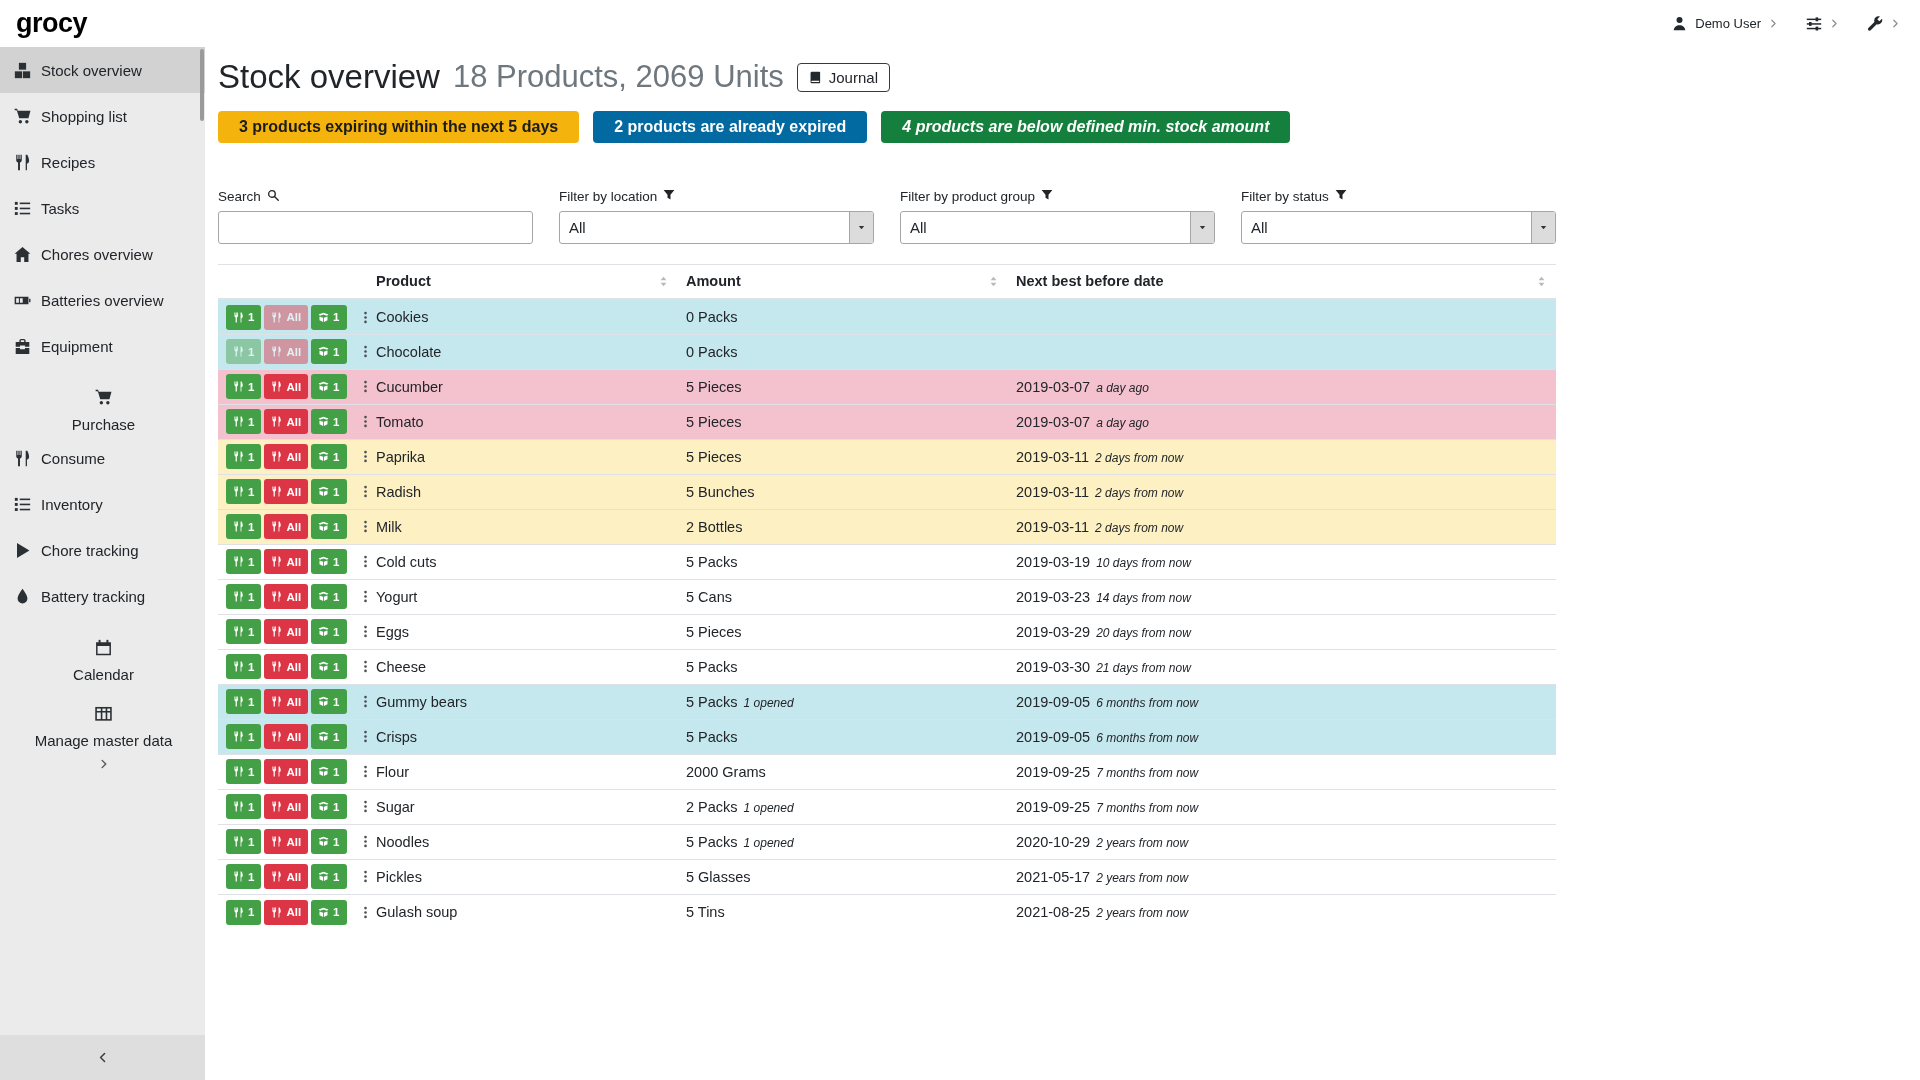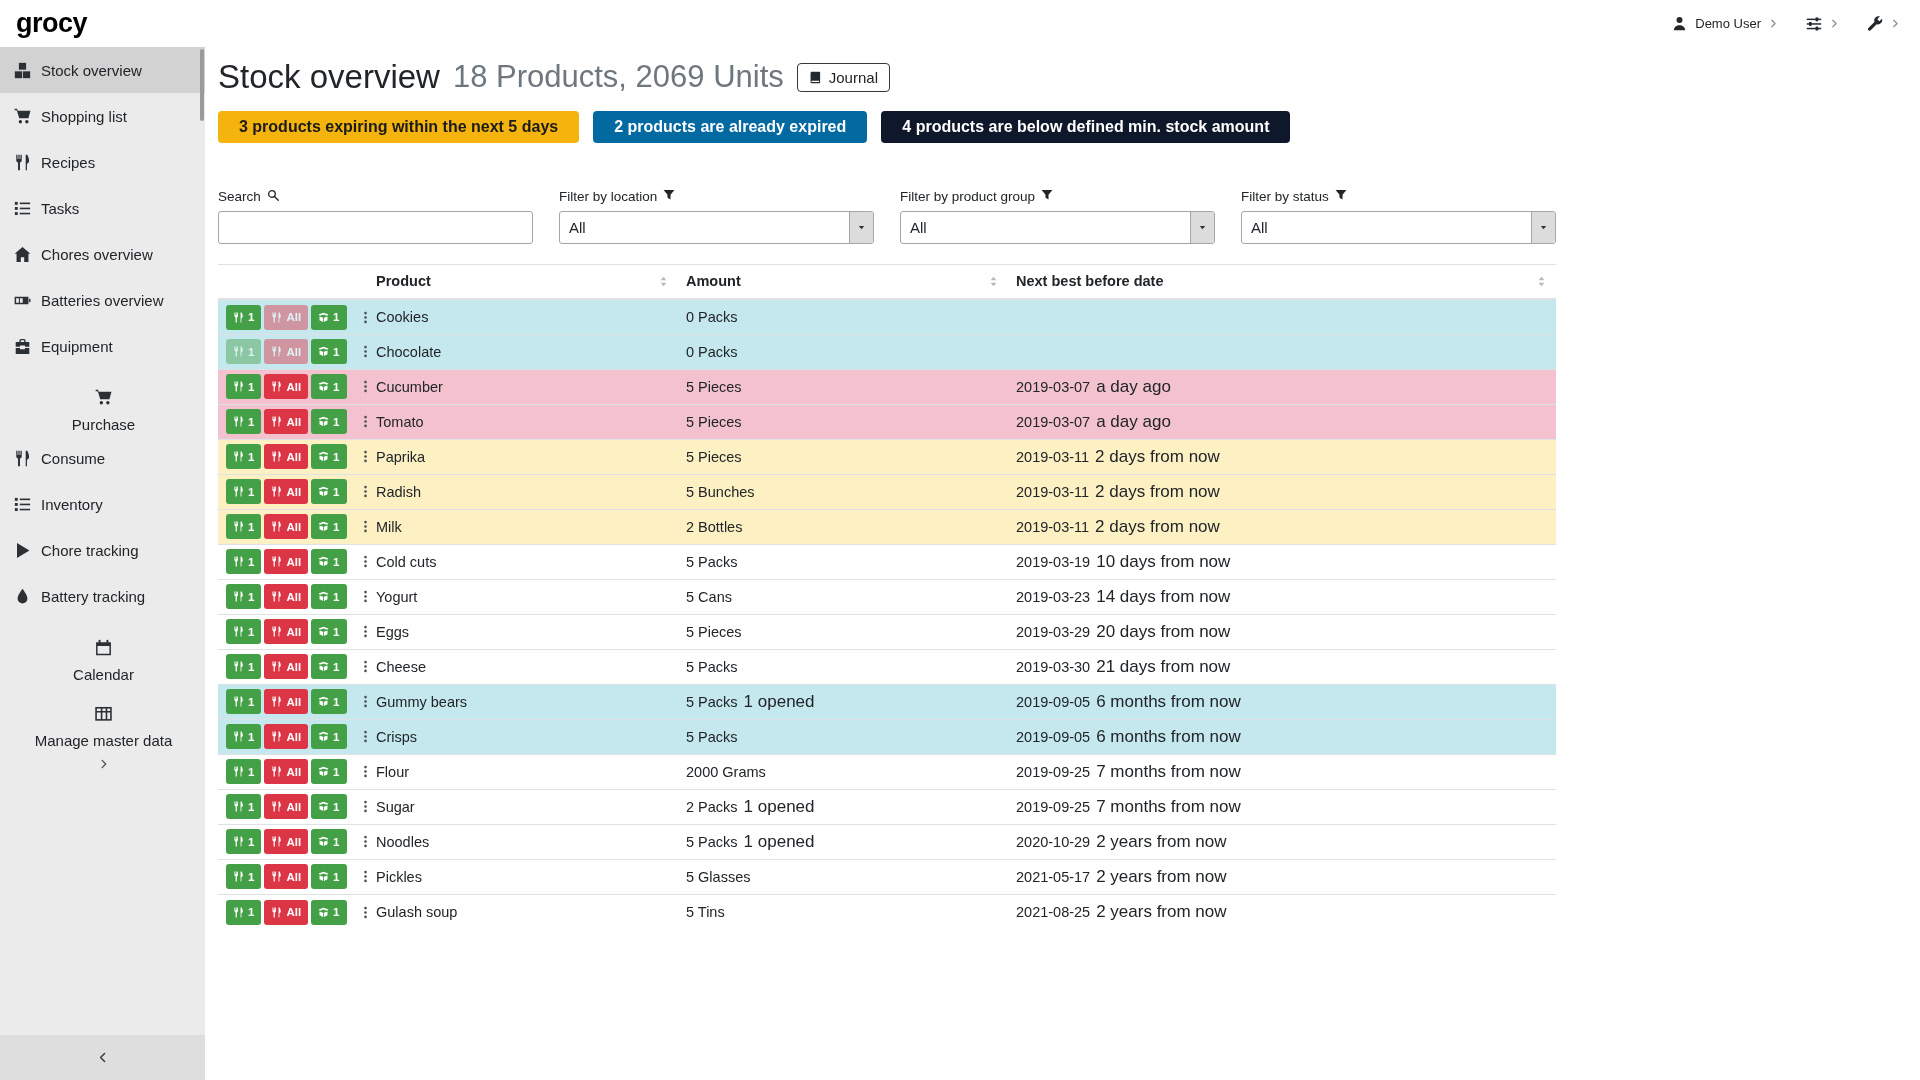--- a/index.html
+++ b/index.html
@@ -39,21 +39,21 @@
   .page-head { display:flex; align-items:center; gap:13px; }
   h1 { margin:0; font-size:33px; font-weight:500; line-height:1.1; }
   .subtitle { font-size:31px; font-weight:300; color:#6e777e; }
   .journal-btn { display:flex; align-items:center; gap:7px; background:#fff; border:1px solid #343a40; border-radius:4px; padding:5px 11px; font-size:15px; color:#212529; cursor:pointer; font-family:inherit; }
   .journal-btn .icon { width:13px; height:13px; }
 
   .alerts { display:flex; gap:14px; margin-top:16px; }
   .alert { height:28px; display:flex; align-items:center; padding:16px 21px; border-radius:4px; font-size:16px; font-weight:600; cursor:pointer; }
   .alert.warning { background:#f4b30d; color:#1b1b1b; }
   .alert.danger  { background:#0369a1; color:#fff; }
-  .alert.info    { background:#0f172a; color:#fff; }
+  .alert.info    { background:#15803d; color:#fff;font-style:italic; }
 
   
   .filters { display:flex; gap:26px; margin-top:22px; }
   .filter-block { width:315px; }
   .filter-block label { display:flex; align-items:flex-start; gap:6px; font-size:13.5px; margin-bottom:7px; color:#212529;margin-top:24px; }
   .filter-block label .ficon { width:12px; height:12px; color:#212529; }
   input.search { width:100%; height:33px; border:1px solid #a6a6a6; border-radius:3px; padding:0 9px; font-size:15px; font-family:inherit; outline:none; }
   .select-wrap { position:relative; width:100%; height:33px; }
   .select-wrap select { width:100%; height:100%; border:1px solid #a6a6a6; border-radius:3px; background:#fff; font-size:15px; color:#212529; padding:0 30px 0 9px; appearance:none; -webkit-appearance:none; -moz-appearance:none; font-family:inherit; outline:none; }
   .select-arrow { position:absolute; top:1px; right:1px; bottom:1px; width:24px; background:#dcdcdc; border-left:1px solid #a6a6a6; border-radius:0 2px 2px 0; display:flex; align-items:center; justify-content:center; pointer-events:none; }
@@ -61,21 +61,21 @@
 
   
   .stock-table { width:100%; border-collapse:collapse; margin-top:20px; table-layout:fixed; }
   thead th { text-align:center; font-size:14.5px; font-weight:700; padding:8px 8px 9px; border-top:1px solid #dee2e6; border-bottom:2px solid #dee2e6; }
   .th-wrap { display:flex; align-items:center; justify-content:space-between; }
   .sort { width:13px; height:13px; color:#b6babd; cursor:pointer; }
   tbody td { font-size:14.5px; padding:0 8px; height:35px; border-top:1px solid #dee2e6; vertical-align:middle; }
   tr.row-info td    { background:#c5e8ee; }
   tr.row-danger td  { background:#f4c2ce; }
   tr.row-warning td { background:#fdf0c3; }
-  .note { font-size:17px; margin-left:6px; }
+  .note { font-style:italic; font-size:12px; margin-left:6px; }
   .actions { display:flex; align-items:center; gap:3px; }
   .abtn { display:inline-flex; align-items:center; gap:4px; border:none; border-radius:3px; color:#fff; font-size:11.5px; font-weight:700; padding:0 7px; height:25px; cursor:pointer; font-family:inherit; }
   .abtn .icon { width:11px; height:11px; color:#fff; }
   .abtn.green { background:#43a047; }
   .abtn.red   { background:#dc3545; }
   .abtn.is-disabled { opacity:.45; cursor:default; }
   .dots { background:none; border:none; cursor:pointer; padding:2px 5px; margin-left:4px; display:inline-flex; align-items:center; }
   .dots .icon { width:13px; height:15px; color:#4a4f54; }
 </style>
 </head>

